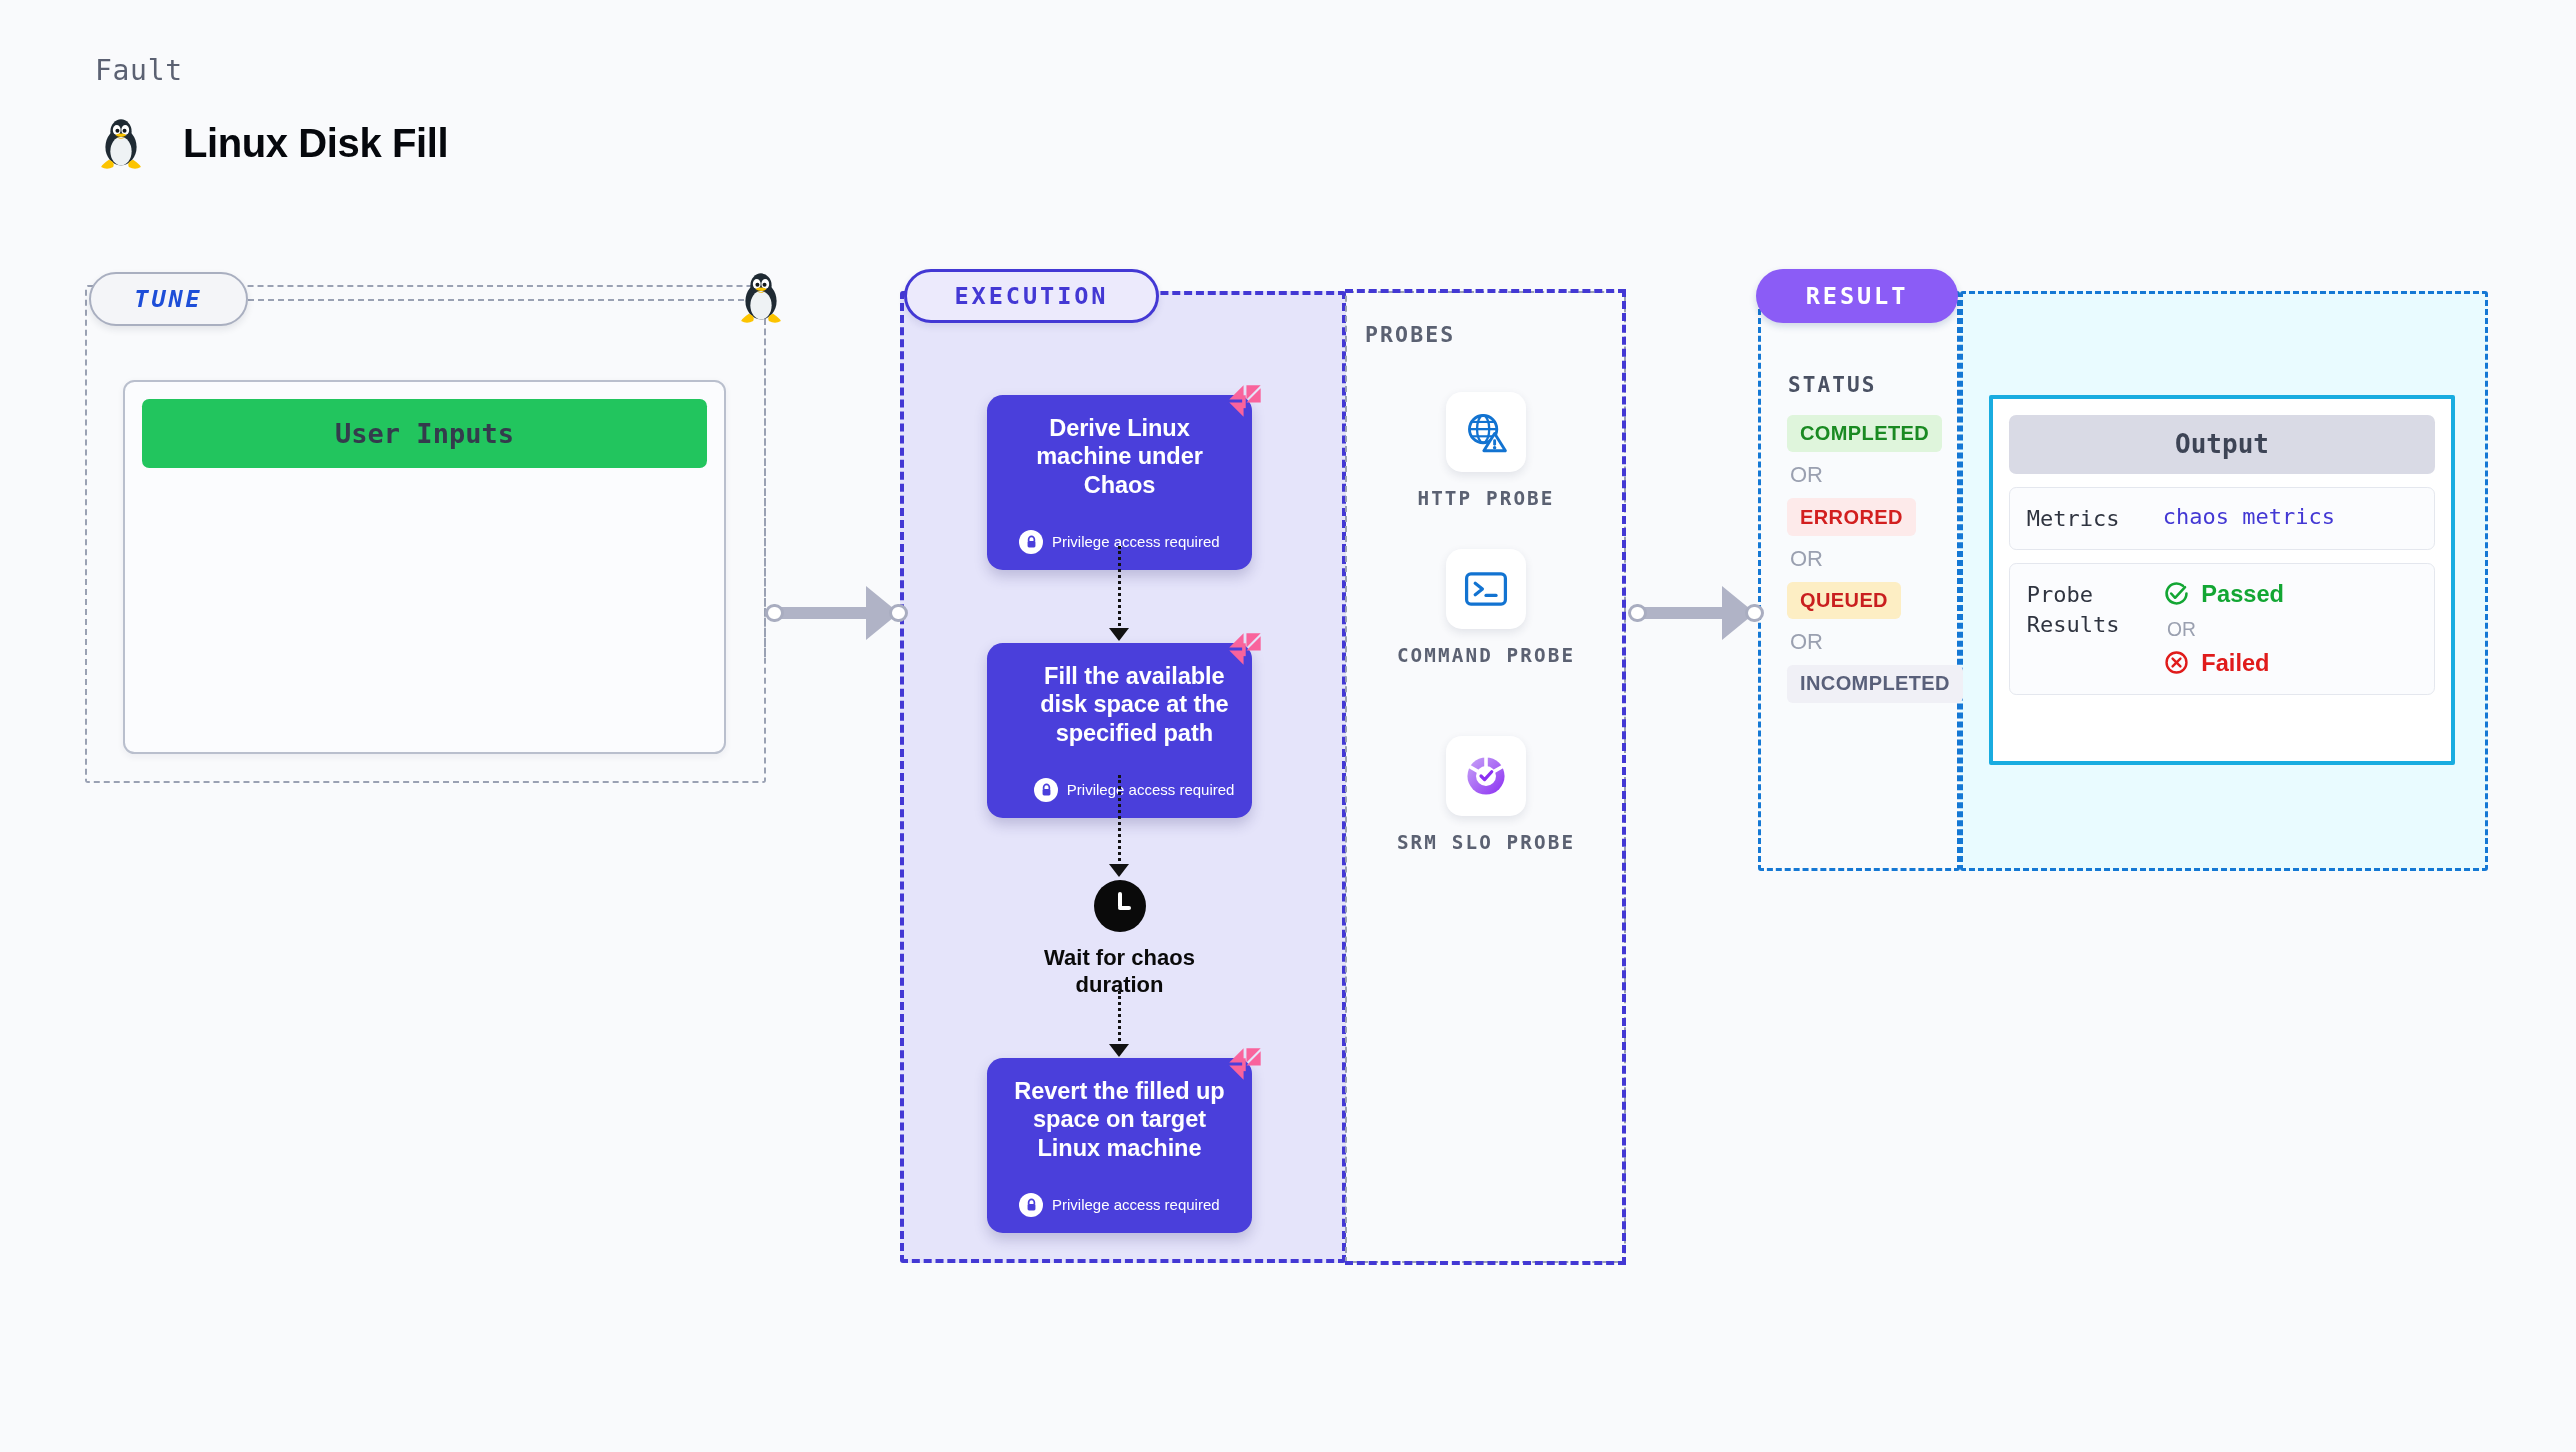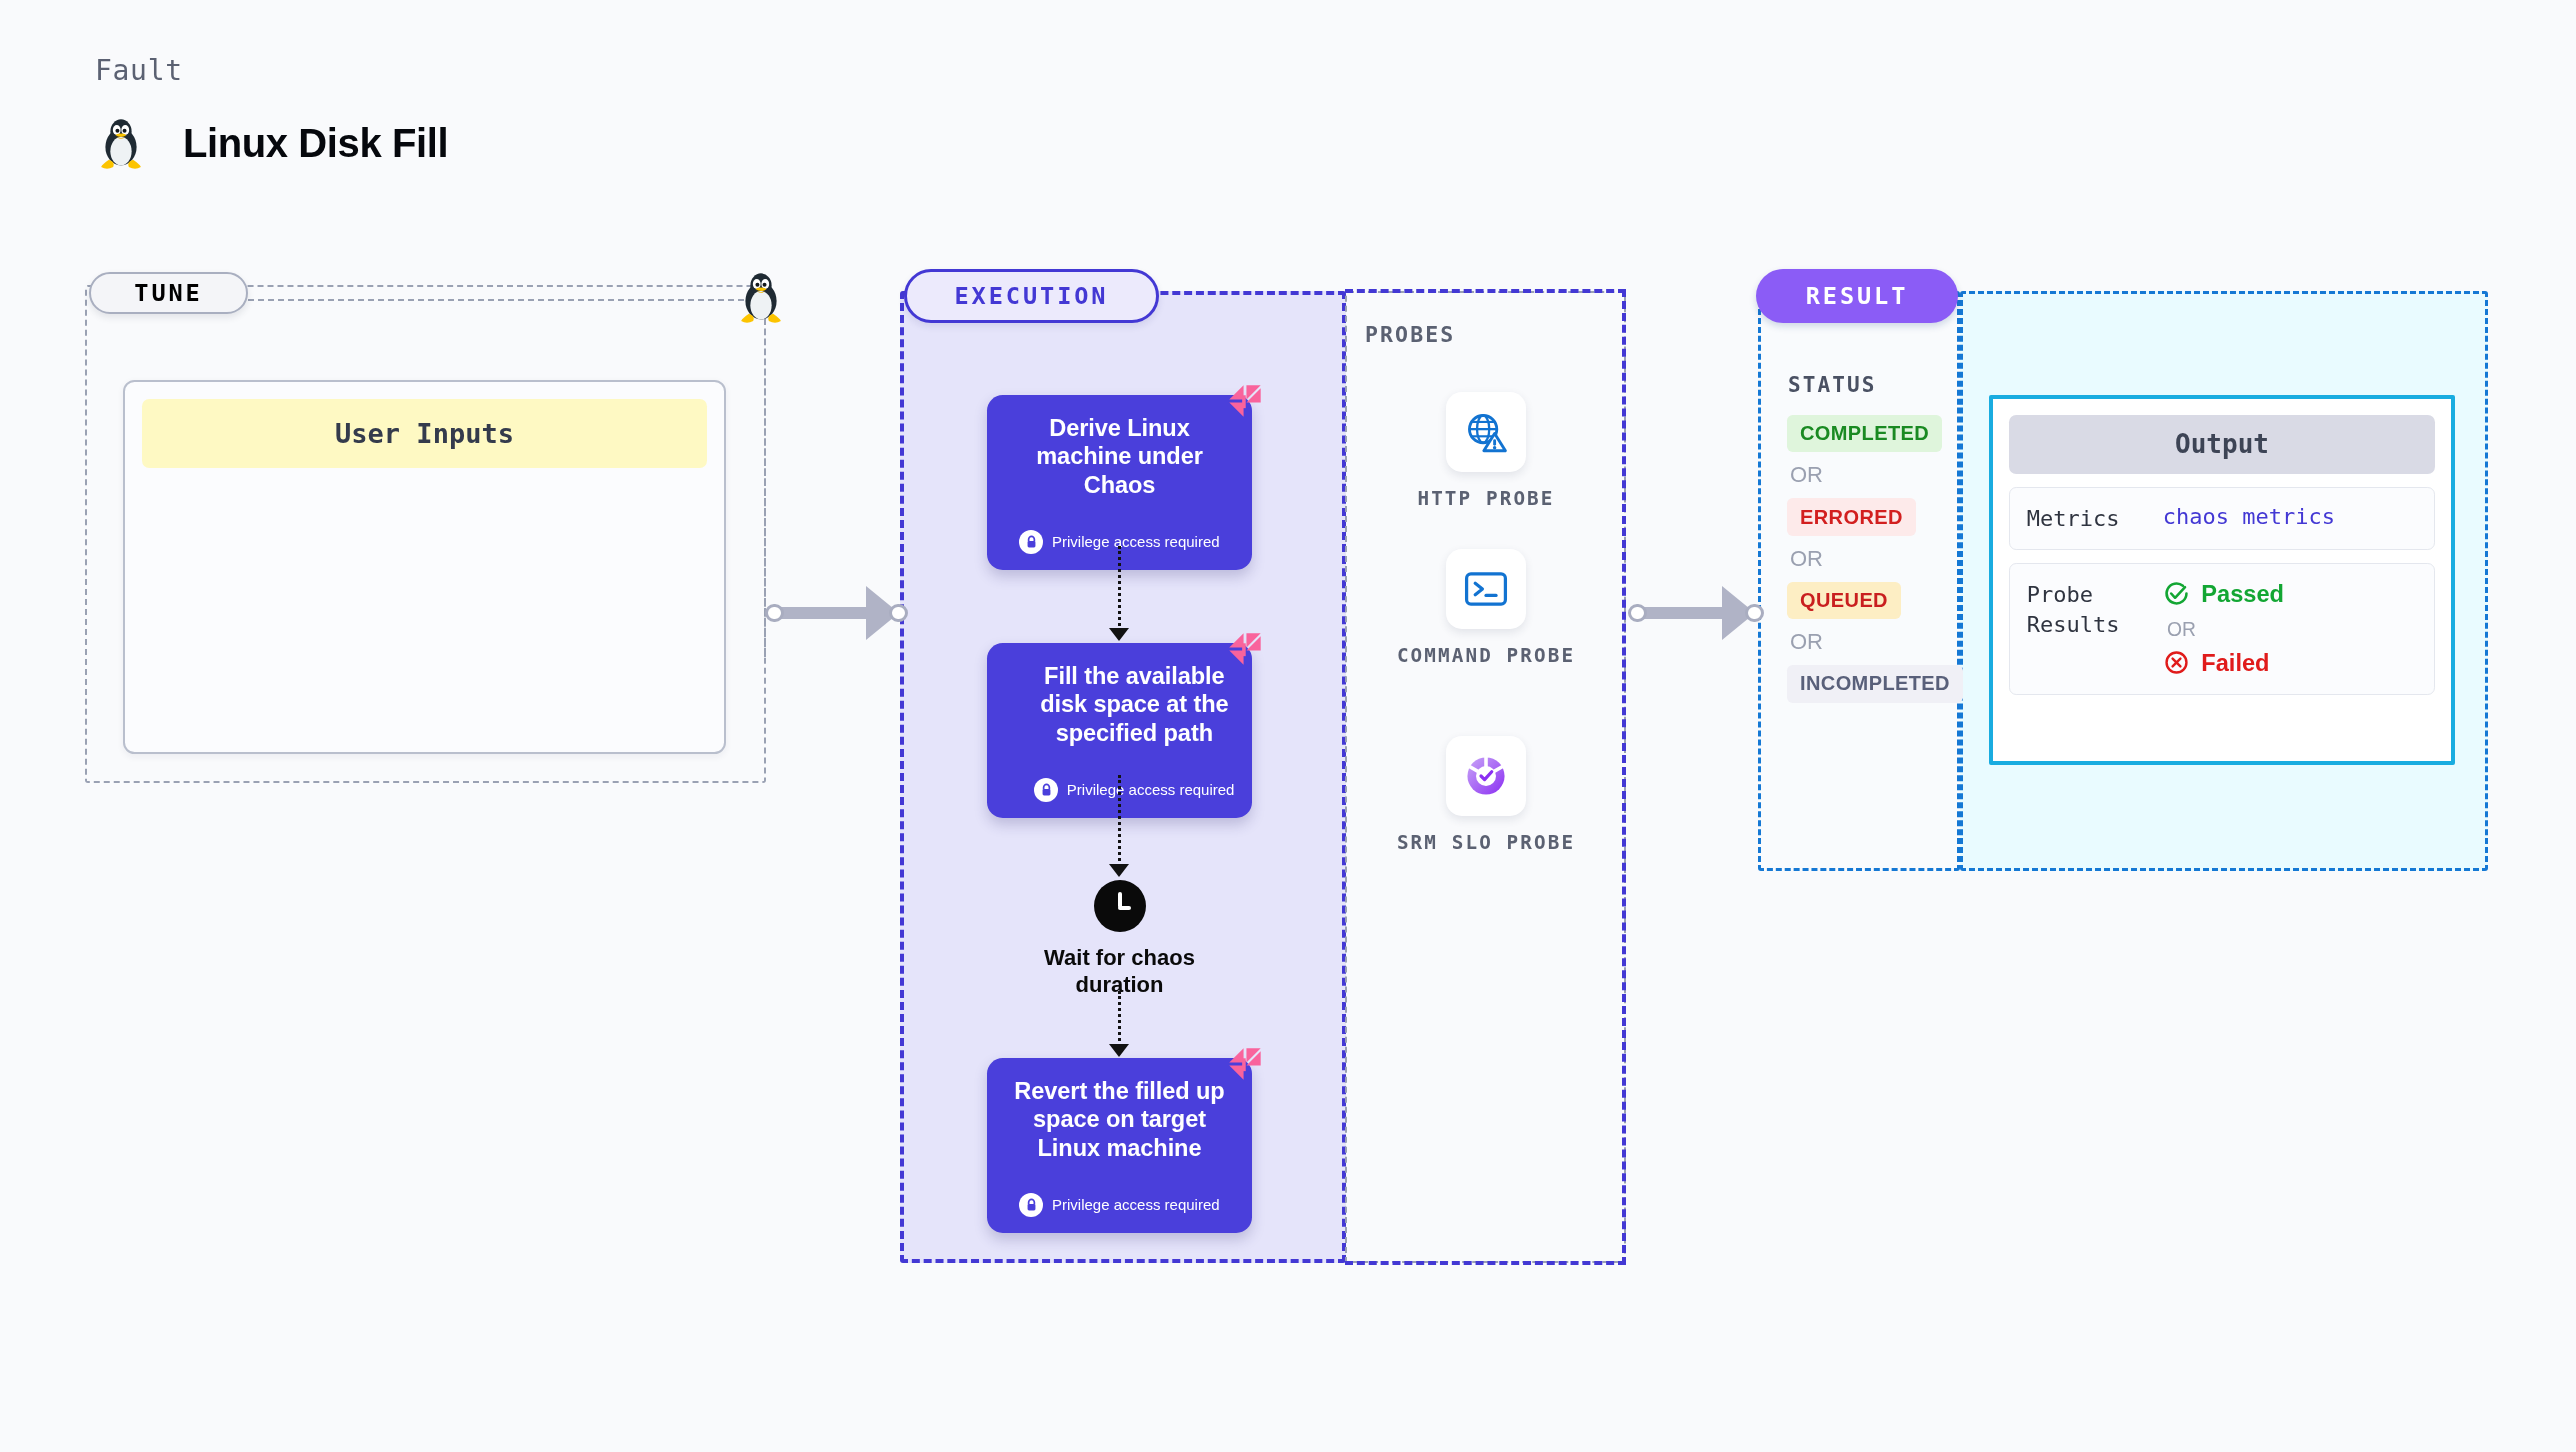--- a/index.html
+++ b/index.html
@@ -31,33 +31,34 @@
     left: 85px; top: 285px; width: 681px; height: 498px;
     border: 2.1px dashed #9aa1b3; border-radius: 2.9px;
     background: transparent;
   }
   .pill {
     position: absolute; display: flex; align-items: center; justify-content: center;
     font-family: "DejaVu Sans Mono", monospace; font-weight: 700;
     letter-spacing: 2.9px;
   }
   #tune-pill {
-    left: 89px; top: 272px; width: 159px; height: 42px;
+    left: 89px; top: 272px; width: 159px; height: 54px;
     background: #f4f5f8; border: 2.9px solid #a9afc0; border-radius: 29px;
-    color: #000000; font-size: 23.6px;
+    color: #1d4ed8; font-size: 23.6px;
     box-shadow: 0 3.6px 7.2px rgba(30,35,60,.10);
     z-index: 6;
+    font-style: italic;
   }
   #tune-card {
     position: absolute; left: 123px; top: 380px; width: 603px; height: 374px;
     background: #fbfcfe; border: 2.1px solid #b9bfcd; border-radius: 11.5px;
     box-shadow: 0 2.9px 7.2px rgba(30,35,60,.06);
   }
   .card-header {
-    margin: 17px 17px 0 17px; height: 69px; background: #fef9c3;
+    margin: 17px 17px 0 17px; height: 69px; background: #22c55e;
     border-radius: 7.2px; display: flex; align-items: center; justify-content: center;
     font-family: "DejaVu Sans Mono", monospace; font-size: 27px; color: #343b4c; font-weight: 700;
   }
   .card-body {
     margin: 15.8px 17px 17px 17px; height: 236px; background: #f4f5f9;
     border: 1.4px solid #e2e5ec; border-radius: 7.2px;
     display: flex; padding: 24px 0 0 24px;
   }
   .body-label {
     font-family: "DejaVu Sans Mono", monospace; font-size: 23.6px; color: #2f3440;

